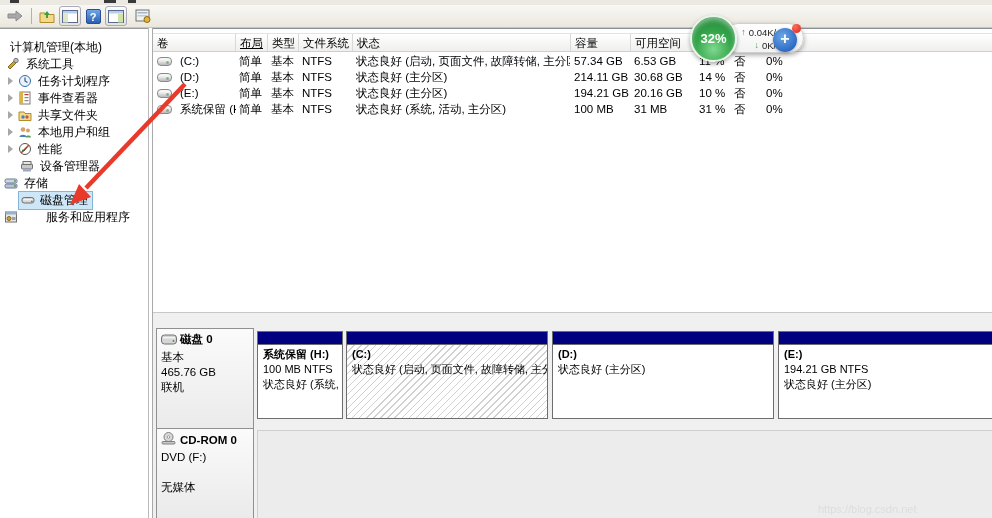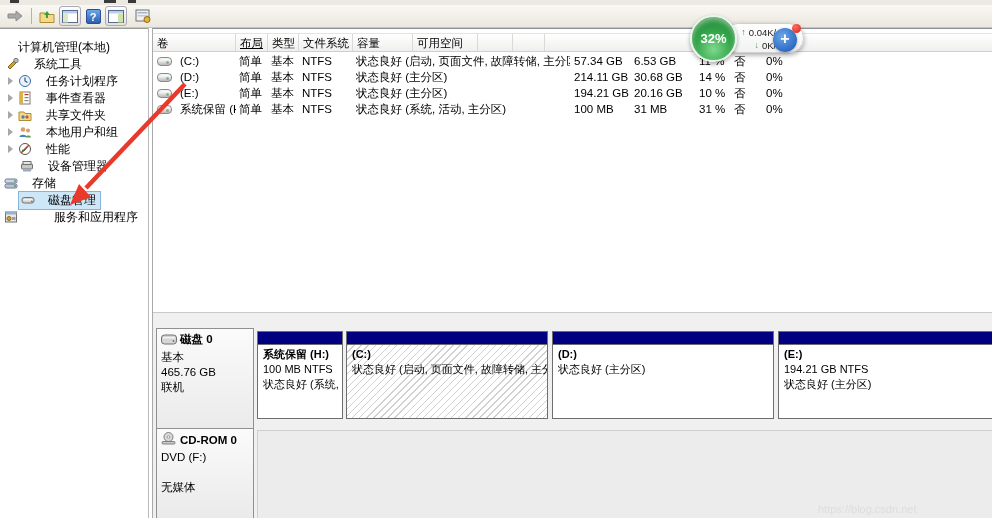--- a/index.html
+++ b/index.html
@@ -17,21 +17,21 @@
              display:flex; align-items:center; padding-left:4px; }
   .tb-btn { width:22px; height:20px; display:flex; align-items:center; justify-content:center; margin-right:1px; }
   .tb-btn.framed { border:1px solid #aab; border-radius:3px; background:linear-gradient(#fdfdfd,#e3e1d8); }
   .tb-sep { width:1px; height:16px; background:#b6b2a6; margin:0 4px; }
   .help-badge { width:15px; height:15px; background:linear-gradient(#6ea6e8,#2b5fb0); border:1px solid #2a4f94; border-radius:2px;
                 color:#fff; font-weight:bold; font-size:11px; text-align:center; line-height:14px; }
 
   
   .sidebar { position:absolute; left:0; top:28px; width:148px; height:490px; background:#fff; border-top:1px solid #9b9b9b; }
   .tree-row { position:absolute; height:16px; display:flex; align-items:center; white-space:nowrap; }
-  .tree-label { padding:0 2px;margin-left:8px; }
+  .tree-label { padding:0 2px; }
   .expander { width:10px; height:10px; margin-right:2px; position:relative; }
   .expander::before { content:""; position:absolute; left:2px; top:1px;
                       border-top:4px solid transparent; border-bottom:4px solid transparent; border-left:5px solid #a7a7a7; }
   .ticon { width:14px; height:14px; margin-right:4px; flex:0 0 auto; }
   .selected-item { background:#cde7f8; border:1px solid #84b6d7; padding:0 2px; display:flex; align-items:center; }
 
   
   .vdivider  { position:absolute; left:148px; top:28px; width:1px; height:490px; background:#b9b9b9; }
   .vdivider2 { position:absolute; left:152px; top:28px; width:1px; height:490px; background:#a9a9a9; }
 
@@ -266,20 +266,21 @@
   <div class="vdivider"></div>
   <div class="vdivider2"></div>
 
   <div class="main">
 
     <div class="vheader">
       <div class="hcell" style="width:83px;">卷</div>
       <div class="hcell" style="width:32px;text-decoration:underline;">布局</div>
       <div class="hcell" style="width:31px;">类型</div>
       <div class="hcell" style="width:54px;">文件系统</div>
+      <div class="hcell" style="width:218px;">状态</div>
       <div class="hcell" style="width:60px;">容量</div>
       <div class="hcell" style="width:65px;">可用空间</div>
       <div class="hcell" style="width:35px;"></div>
       <div class="hcell" style="width:32px;"></div>
       <div class="hcell" style="width:40px;border-right:none;"></div>
     </div>
 
     <div class="vrow" style="top:24px;">
       <span class="drive-ico"></span>
       <div class="vcell" style="width:60px;">(C:)</div>

